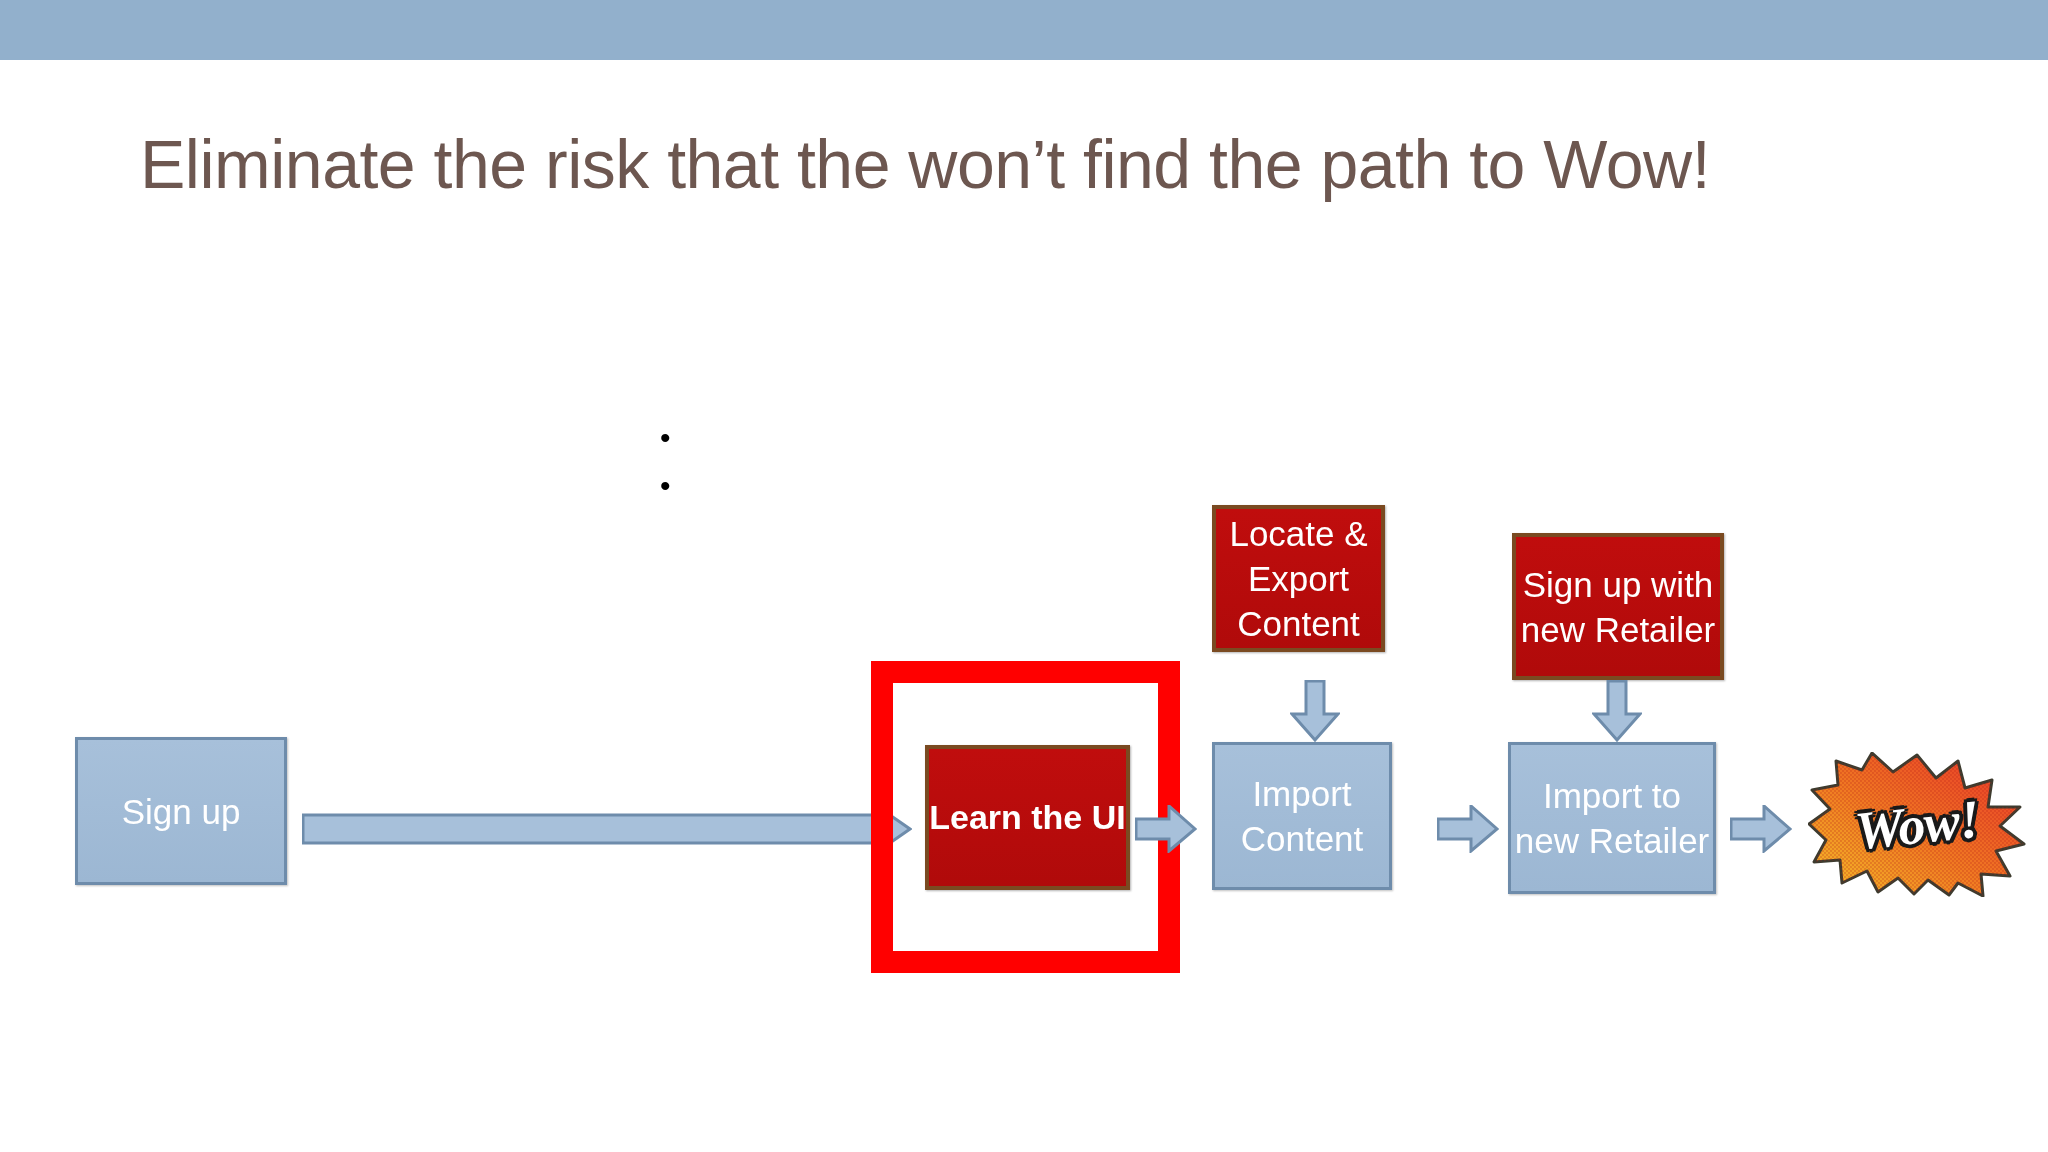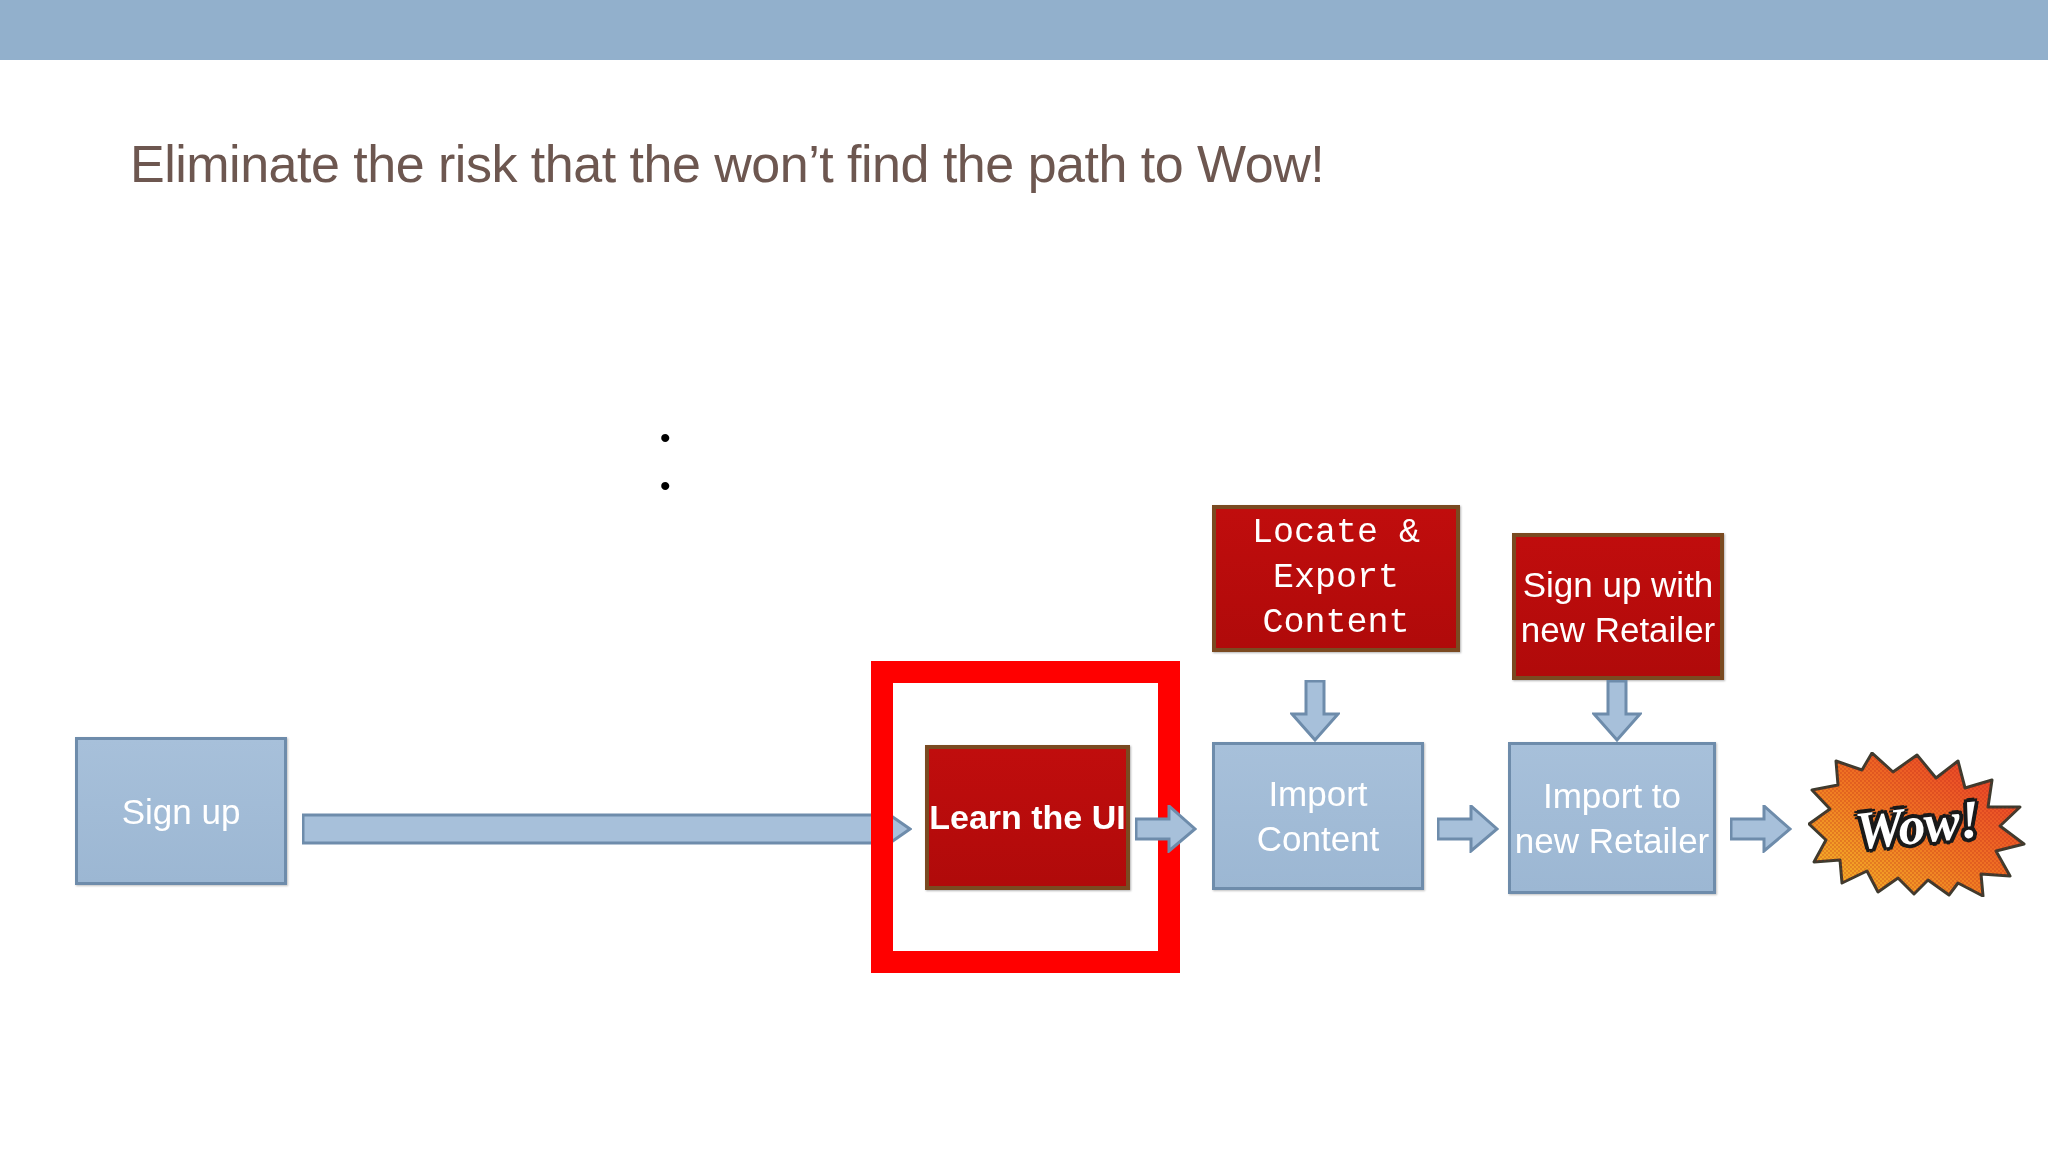--- a/index.html
+++ b/index.html
@@ -20,24 +20,24 @@
     position: absolute;
     left: 0; top: 0;
     width: 2048px;
     height: 60px;
     background: #92B0CC;
   }
 
   
   #slide-title {
     position: absolute;
-    left: 130px;
+    left: 140px;
     top: 116px;
     width: 1800px;
-    font-size: 52px;
+    font-size: 68px;
     line-height: 96px;
     font-weight: 400;
     color: #6D5750;
     letter-spacing: -0.5px;
     white-space: nowrap;
   }
 
   
   #bullet-list {
     position: absolute;
@@ -83,23 +83,23 @@
   }
   .box-red {
     background: linear-gradient(180deg, #C00D0D 0%, #B00A0A 100%);
     border: 4px solid #7A4A21;
     box-shadow: 1px 1px 2px rgba(0,0,0,0.3);
   }
 
   
   #box-signup      { left: 75px;   top: 737px;  width: 212px; height: 148px; }
   #box-learn-ui    { left: 925px;  top: 745px;  width: 205px; height: 145px; font-size: 34px; font-weight: bold; }
-  #box-locate      { left: 1212px; top: 505px;  width: 248px; height: 147px; font-family: Liberation Mono, monospace; }
+  #box-locate      { left: 1212px; top: 505px;  width: 173px; height: 147px; }
   #box-signup-new  { left: 1512px; top: 505px;  width: 212px; height: 147px; margin-top: 28px; }
-  #box-import      { left: 1212px; top: 742px;  width: 212px; height: 148px; justify-content: flex-end; }
+  #box-import      { left: 1212px; top: 742px;  width: 180px; height: 148px; justify-content: flex-end; }
   #box-export      { left: 1508px; top: 742px;  width: 208px; height: 152px; }
 
   
   #highlight-frame {
     position: absolute;
     left: 871px;
     top: 661px;
     width: 309px;
     height: 312px;
     border: 22px solid #FF0000;

